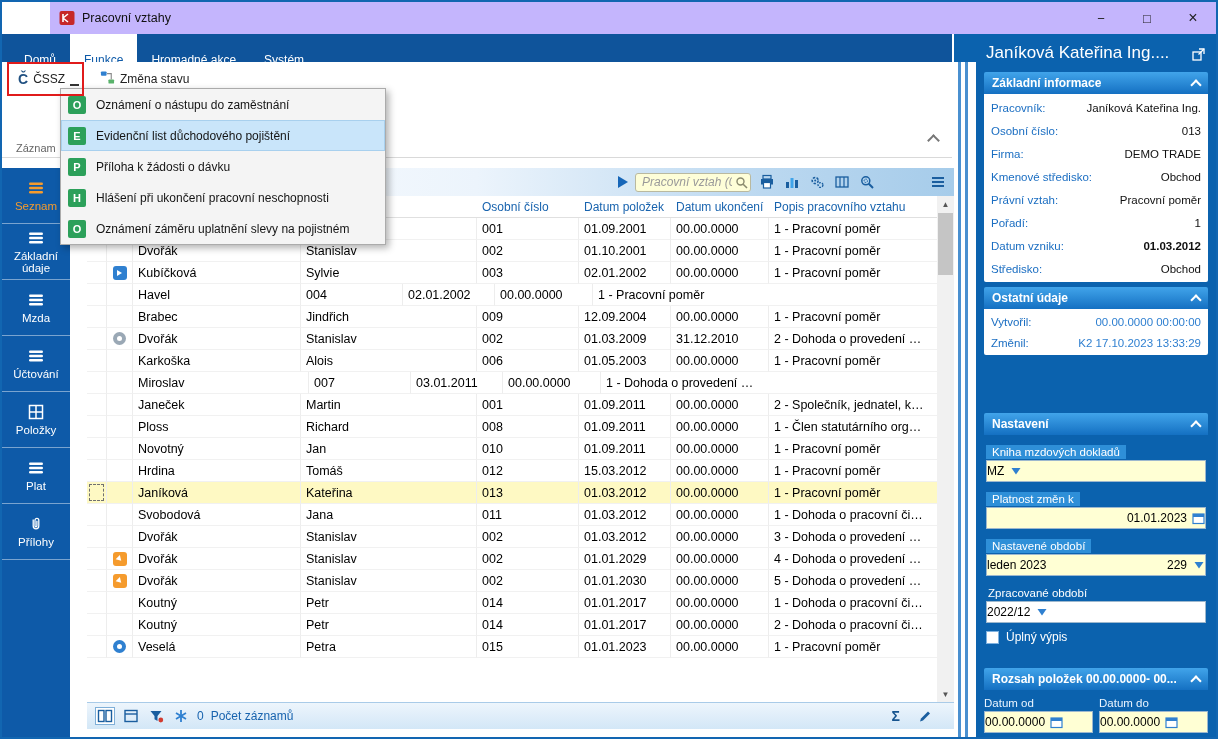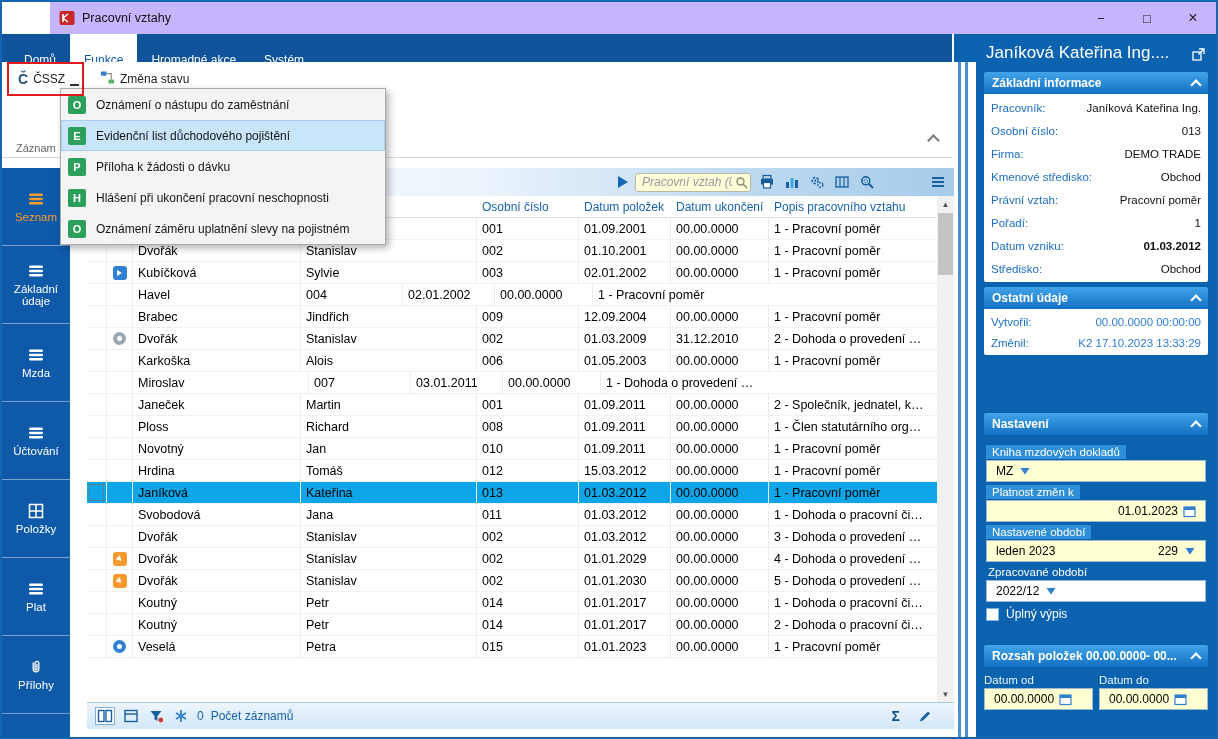--- a/index.html
+++ b/index.html
@@ -33,21 +33,21 @@
 
   
   .menu{position:absolute;left:58px;top:86px;width:324px;background:#F4F4F4;border:1px solid #ABABAB;box-shadow:3px 3px 7px rgba(0,0,0,.30);z-index:150;}
   .menu-item{height:31px;display:flex;align-items:center;gap:10px;padding-left:7px;box-sizing:border-box;}
   .menu-item.hl{background:#C9E5FA;box-shadow:inset 0 0 0 1px #A8D0EE;}
   .mi-icon{width:18px;height:18px;border-radius:2px;background:#2CA05A;color:#fff;font-size:11px;font-weight:bold;display:flex;align-items:center;justify-content:center;flex:0 0 18px;}
   .mi-label{font-size:12px;color:#151515;white-space:nowrap;}
 
   
   .sidebar{position:absolute;left:0;top:166px;width:68px;bottom:0;background:#0E5AA8;}
-  .sb-item{height:78px;box-sizing:border-box;border-bottom:1px solid rgba(255,255,255,.45);display:flex;flex-direction:column;align-items:center;justify-content:center;gap:4px;color:#fff;}
+  .sb-item{height:56px;box-sizing:border-box;border-bottom:1px solid rgba(255,255,255,.45);display:flex;flex-direction:column;align-items:center;justify-content:center;gap:4px;color:#fff;}
   .sb-item.active{color:#F59B2D;}
   .sb-icon{width:16px;height:16px;}
   .sb-label{font-size:11.5px;text-align:center;line-height:12px;padding:0 2px;}
 
   
   .table-region{position:absolute;left:85px;top:166px;width:867px;height:561px;background:#fff;}
   .toolbar{position:absolute;left:0;top:0;right:0;height:28px;display:flex;align-items:center;background:linear-gradient(90deg,#FFFFFF 0%,#ECF4FC 45%,#BBD8F0 78%,#A6CCEA 100%);}
   .tb-spacer{width:528px;flex:0 0 auto;}
   .tb-play{width:16px;height:16px;margin-right:4px;}
   .searchwrap{position:relative;margin-right:6px;}
@@ -65,21 +65,21 @@
   .cell{box-sizing:border-box;border-right:1px solid #EDEDED;border-bottom:1px solid #F1F1F1;display:flex;align-items:center;overflow:hidden;}
   .tx{padding-left:5px;font-size:12.5px;color:#000;white-space:nowrap;}
   .c0{width:20px;justify-content:center;}
   .c1{width:26px;justify-content:center;}
   .c2{width:168px;}
   .c3{width:176px;}
   .c4{width:102px;}
   .c5{width:92px;}
   .c6{width:98px;}
   .c7{flex:1;border-right:none;}
-  .trow.sel .cell{background:#0ea5e9;}
+  .trow.sel .cell{background:#fef9c3;}
   .focusbox{width:15px;height:17px;border:1px dashed #707070;box-sizing:border-box;}
   .badge{width:14px;height:14px;border-radius:3px;display:flex;align-items:center;justify-content:center;}
   .b-blue{background:#2F80D0;}
   .b-orange{background:#F59B2D;}
   .b-gray{width:13px;height:13px;border-radius:50%;background:#9AA8B5;}
   .b-bluecircle{width:13px;height:13px;border-radius:50%;background:#2F80D0;}
   .tri{width:0;height:0;border-top:3.5px solid transparent;border-bottom:3.5px solid transparent;border-left:5.5px solid #fff;}
   .b-orange .tri{transform:rotate(45deg);}
   .dot{width:5px;height:5px;border-radius:50%;background:#fff;}
 
@@ -113,21 +113,21 @@
   .pf-val{color:#101010;white-space:nowrap;}
   .pf-val.bold{font-weight:bold;}
   .pf.short{height:21px;}
   .pf-val.blue{color:#2E7FD0;}
   .panel-gap{height:58px;}
   .mt5{margin-top:5px;} .mt18{margin-top:18px;}
 
   .settings-c{padding:7px 2px 6px;}
   .chip{display:inline-block;background:#2E8FD8;color:#fff;font-size:11.5px;padding:1px 6px;margin-bottom:1px;}
   .plain-lbl{color:#fff;font-size:11.5px;padding:1px 2px;margin-bottom:1px;}
-  .field{height:20px;box-sizing:content-box;border:1px solid #9DB8CE;background:#FFFFD4;display:flex;align-items:center;padding:0 9px;font-size:12px;color:#000;margin-bottom:0;}
+  .field{height:20px;box-sizing:content-box;border:1px solid #9DB8CE;background:#FFFFD4;display:flex;align-items:center;padding:0 0;font-size:12px;color:#000;margin-bottom:7px;}
   .field.white{background:#fff;}
   .fv{white-space:nowrap;}
   .fv-right{margin-left:auto;}
   .dd,.cal{width:13px;height:13px;display:flex;align-items:center;justify-content:center;flex:0 0 13px;margin-left:5px;}
   .cbrow{display:flex;align-items:center;gap:7px;margin-top:5px;color:#fff;font-size:12px;}
   .cbbox{width:13px;height:13px;background:#fff;border:1px solid #7FB2E0;box-sizing:border-box;}
   .range-grid{display:flex;gap:6px;margin-top:2px;}
   .rcol{flex:1;min-width:0;}
   .rlbl{color:#EAF5FF;font-size:11.5px;margin:5px 0 2px;}
 </style>

